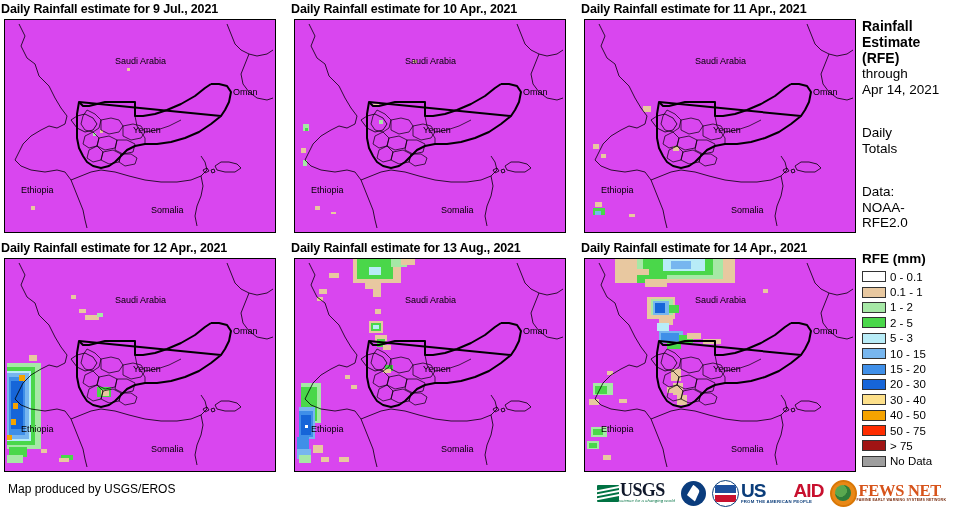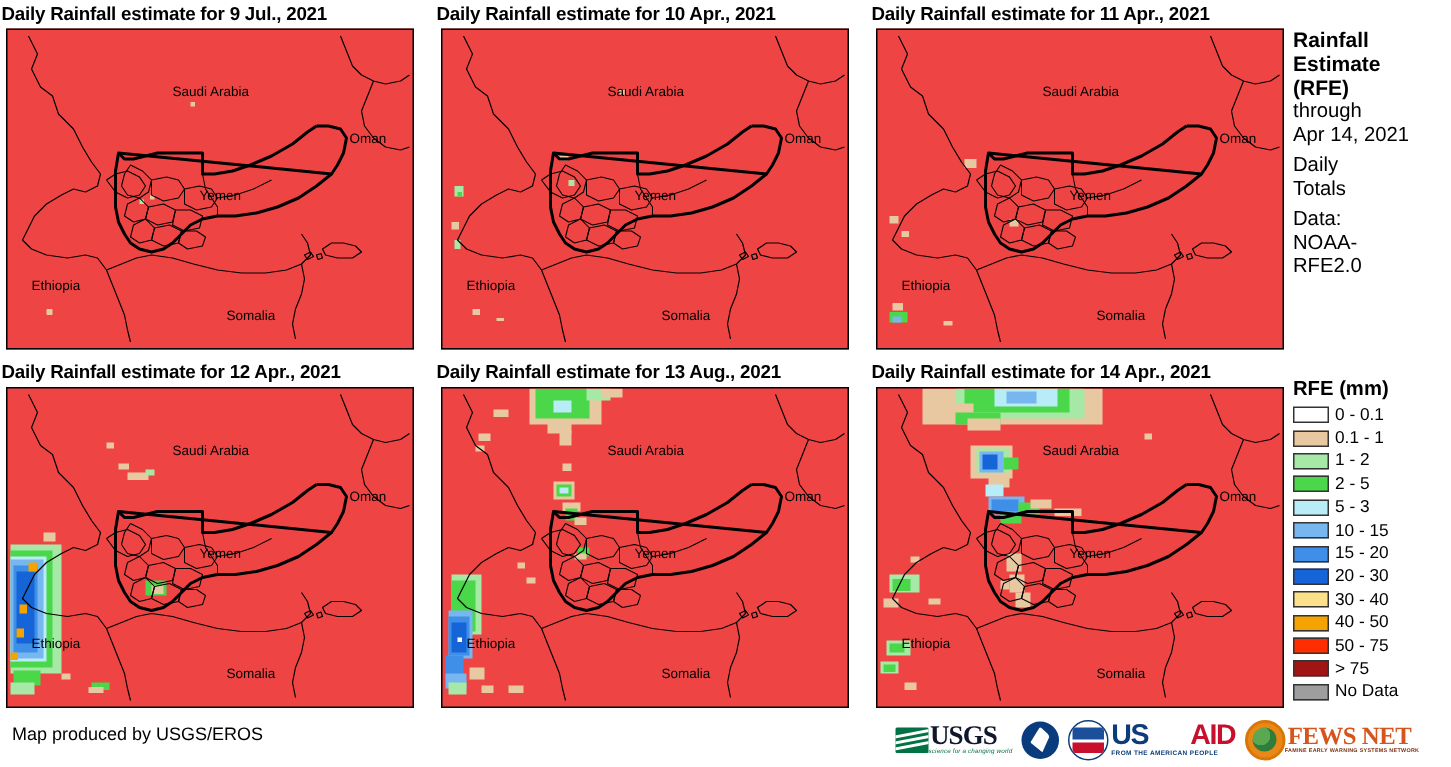--- a/index.html
+++ b/index.html
@@ -8,35 +8,35 @@
        font-family:"Liberation Sans","DejaVu Sans",sans-serif;color:#000;}
 
   
   #panels{position:absolute;left:0;top:0;width:858px;height:478px;}
   .panel{position:absolute;width:281px;height:234px;}
   .panel .ptitle{
      position:absolute;left:1px;top:0;height:17px;line-height:15px;
      font-size:12.5px;font-weight:bold;letter-spacing:-0.15px;white-space:nowrap;}
   .panel .mapbox{
      position:absolute;left:4px;top:17px;width:270px;height:212px;
-     border:1.3px solid #000;background:#ef4444;overflow:hidden;}
+     border:1.3px solid #000;background:#d946ef;overflow:hidden;}
   .panel .mapbox svg{display:block;width:100%;height:100%;}
 
   .p0{left:0;  top:2px;}
   .p1{left:290px;top:2px;}
   .p2{left:580px;top:2px;}
   .p3{left:0;  top:241px;}
   .p4{left:290px;top:241px;}
   .p5{left:580px;top:241px;}
 
   
   #rightcol{position:absolute;left:862px;top:18px;width:105px;}
   #rcap{font-size:13.5px;line-height:15.5px;}
   #rcap .bold{font-weight:bold;font-size:14px;line-height:16px;}
-  #rcap .blk{margin-top:5px;}
+  #rcap .blk{margin-top:28px;}
   #legend{position:absolute;left:862px;top:251px;width:105px;}
   #legTitle{font-weight:bold;font-size:13.5px;margin-bottom:3px;}
   .legrow{display:flex;align-items:center;height:15.4px;}
   .legsw{width:24px;height:11px;border:1px solid #333;box-sizing:border-box;flex:0 0 auto;}
   .leglab{font-size:11.5px;margin-left:4px;white-space:nowrap;}
 
   
   #credit{position:absolute;left:8px;top:482px;font-size:12px;}
   #logos{position:absolute;left:597px;top:478px;height:30px;display:flex;align-items:center;gap:6px;}
   .logo{display:flex;align-items:center;height:28px;}

